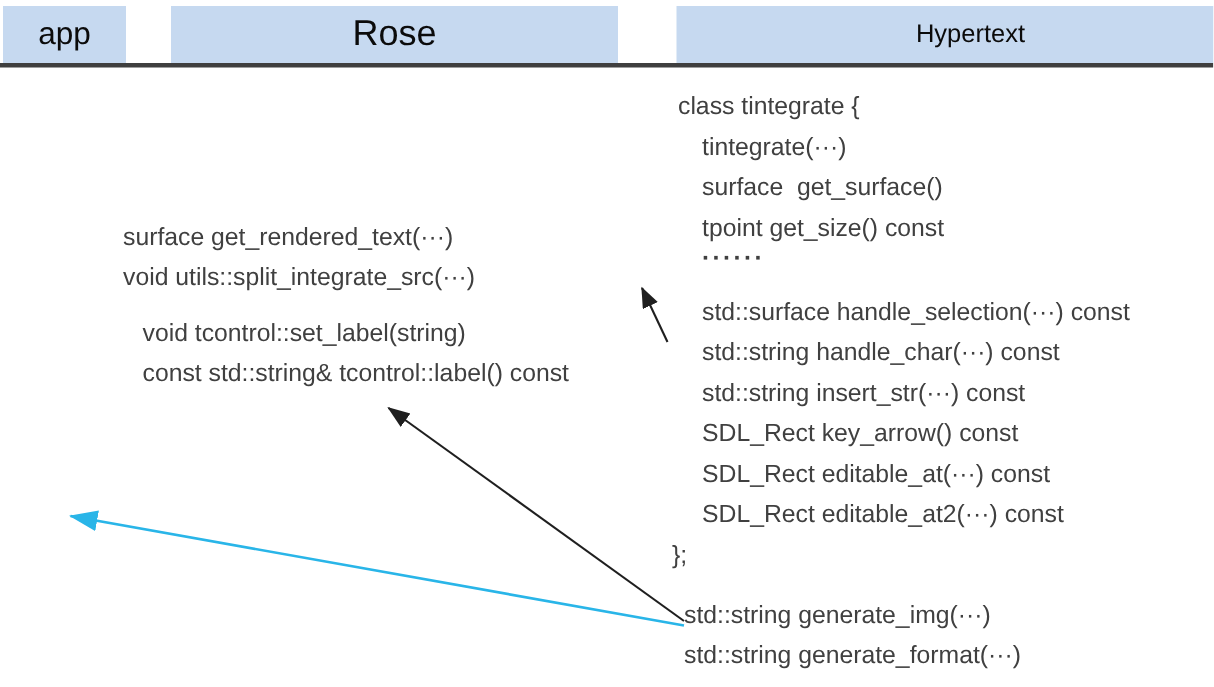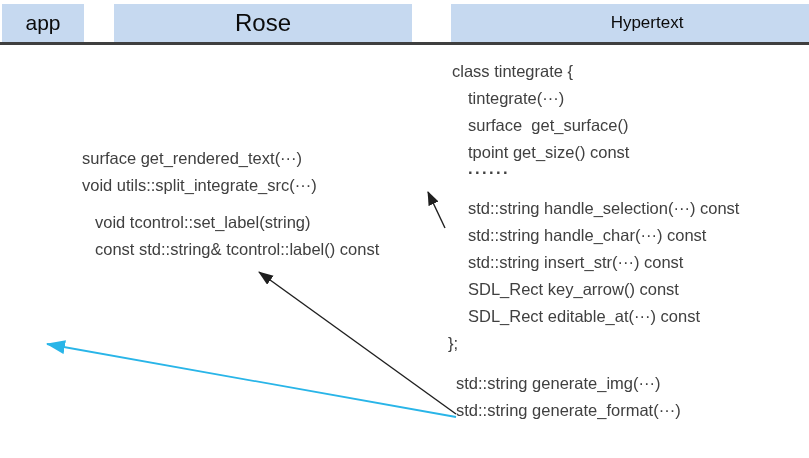--- a/index.html
+++ b/index.html
@@ -57,25 +57,26 @@
       <div class="cline ind0">void tcontrol::set_label(string)</div>
       <div class="cline ind0">const std::string&amp; tcontrol::label() const</div>
     </div>
 
   <div class="codeblock hyper-block" id="hyper-block">
       <div class="cline ind1">class tintegrate {</div>
       <div class="cline ind3">tintegrate(···)</div>
       <div class="cline ind3">surface  get_surface()</div>
       <div class="cline ind3">tpoint get_size() const</div>
       <div class="cline ind3 small">······</div>
-      <div class="cline ind3 gap">std::string handle_selection(···) const</div>
+      <div class="cline ind3 gap">std::surface handle_selection(···) const</div>
       <div class="cline ind3">std::string handle_char(···) const</div>
       <div class="cline ind3">std::string insert_str(···) const</div>
       <div class="cline ind3">SDL_Rect key_arrow() const</div>
       <div class="cline ind3">SDL_Rect editable_at(···) const</div>
+      <div class="cline ind3">SDL_Rect editable_at2(···) const</div>
       <div class="cline ind0">};</div>
       <div class="cline ind2 gap">std::string generate_img(···)</div>
       <div class="cline ind2">std::string generate_format(···)</div>
     </div>
 
   <svg class="arrow-layer" id="arrow-layer" viewBox="0 0 809 458" xmlns="http://www.w3.org/2000/svg">
     <defs id="arrow-defs">
         <marker id="head-0" markerUnits="userSpaceOnUse" markerWidth="16" markerHeight="13" refX="13" refY="5.5" orient="auto">
           <polygon points="0,0 14,5.5 0,11" fill="#1f1f1f"></polygon>
         </marker>

